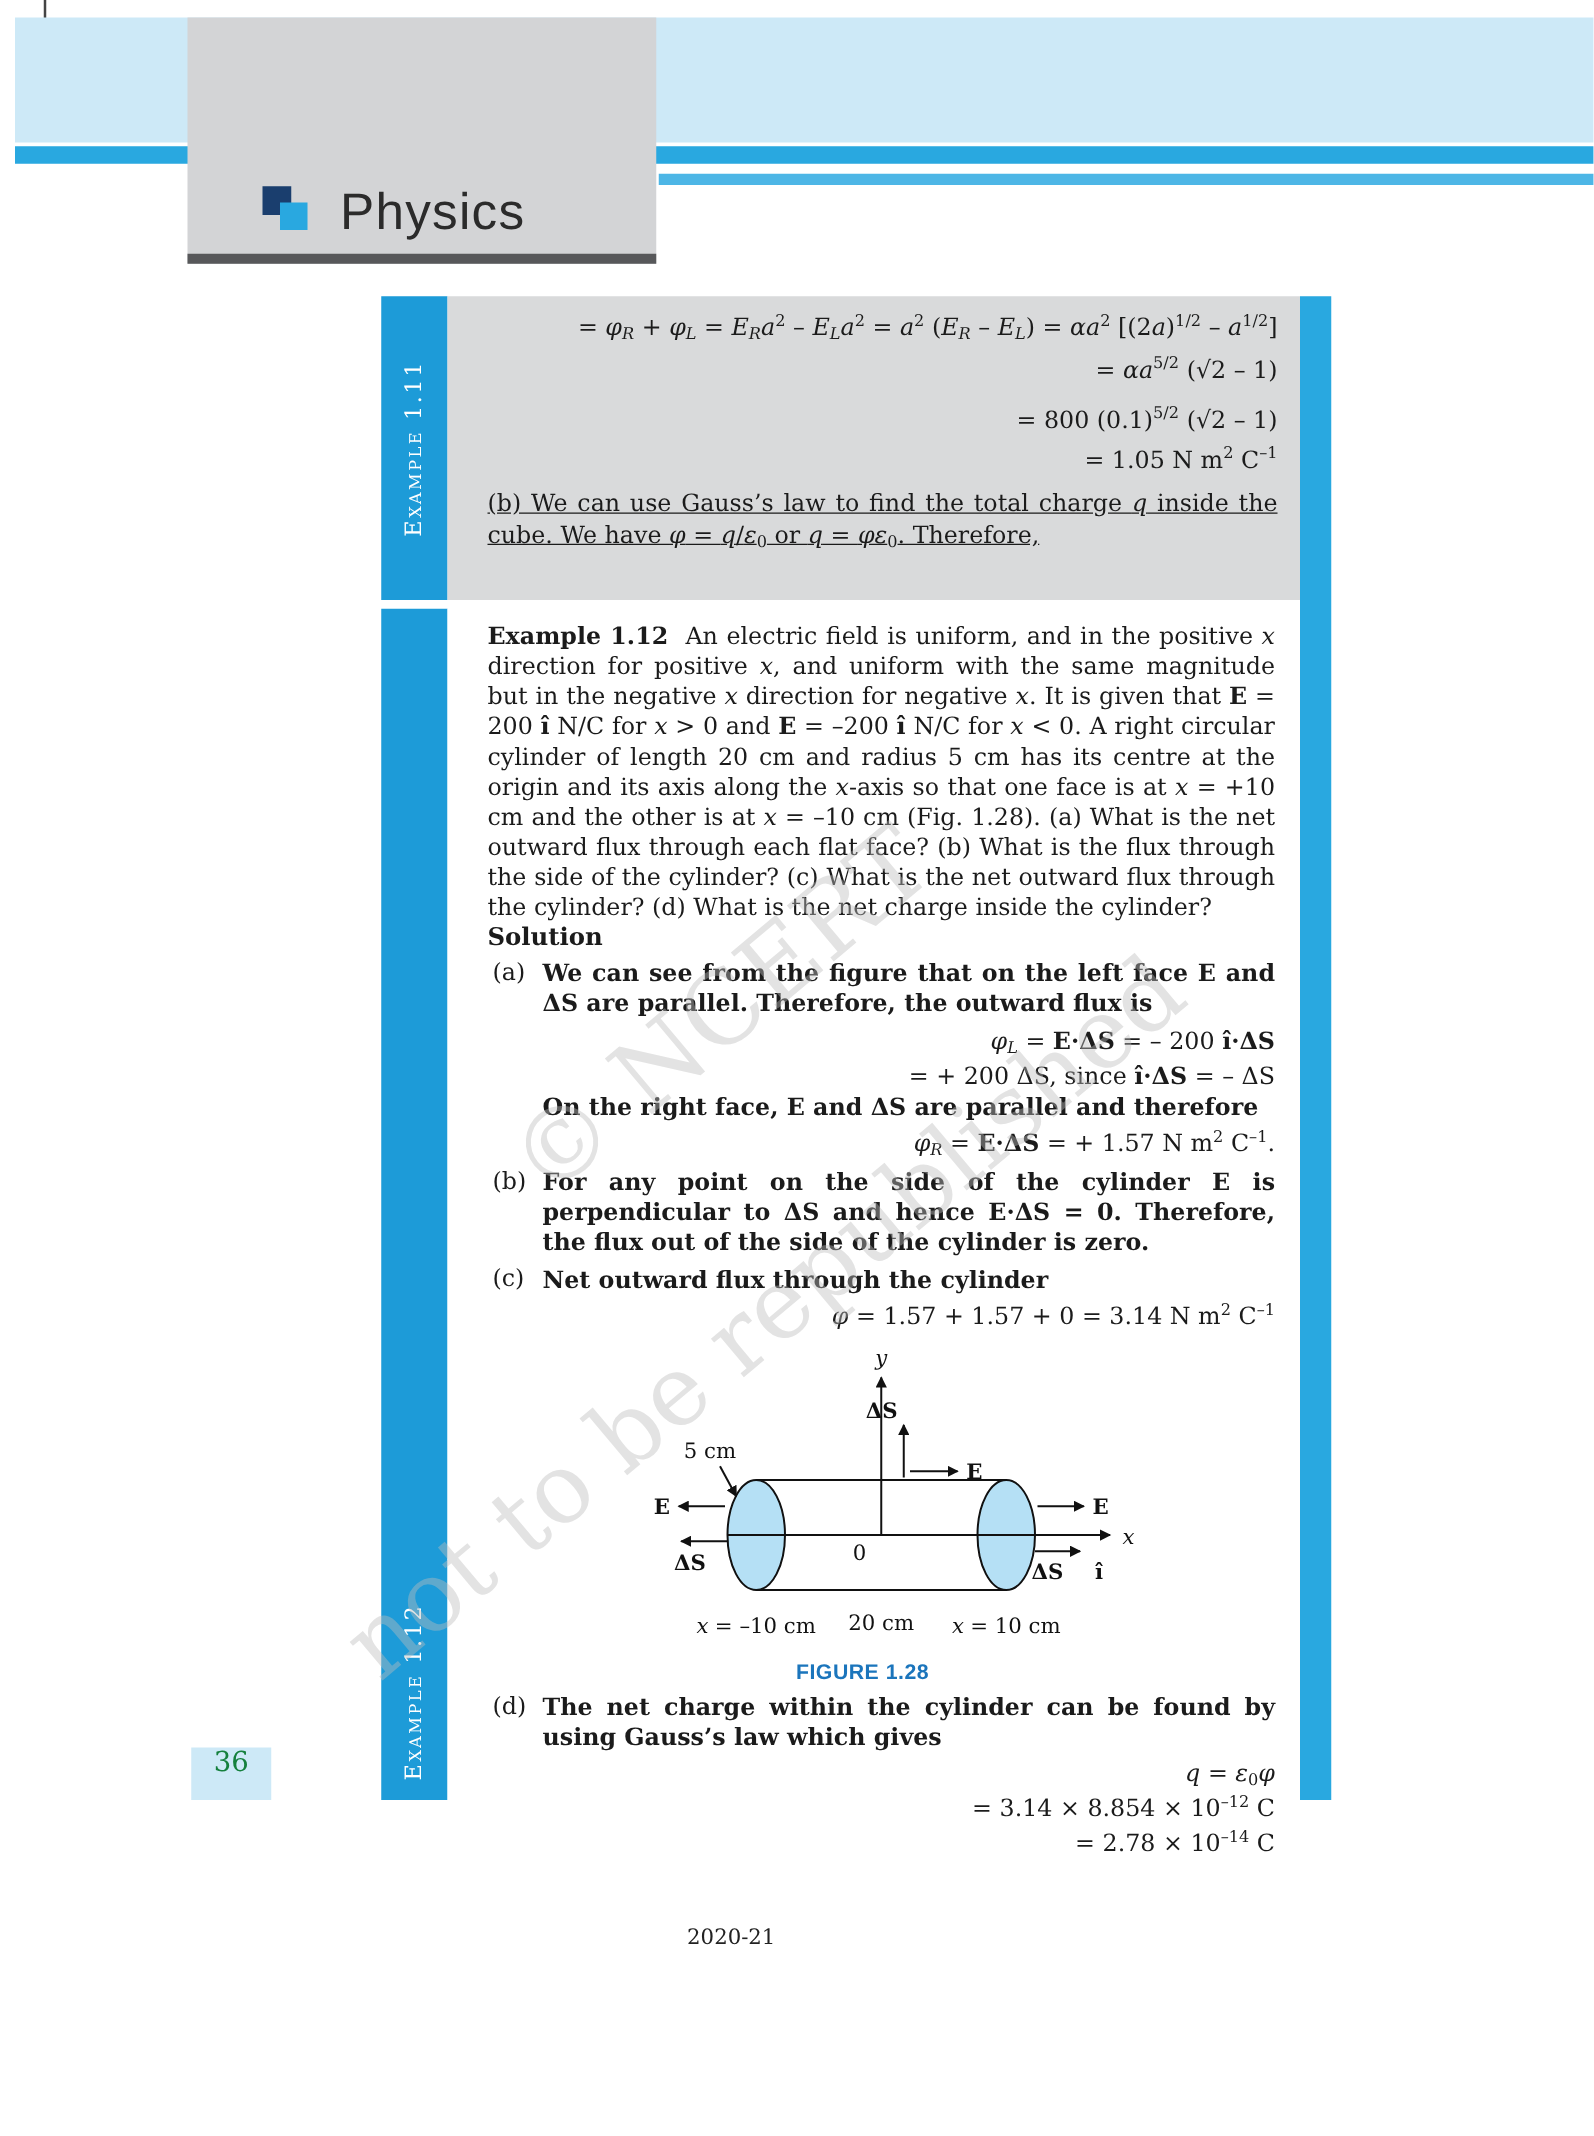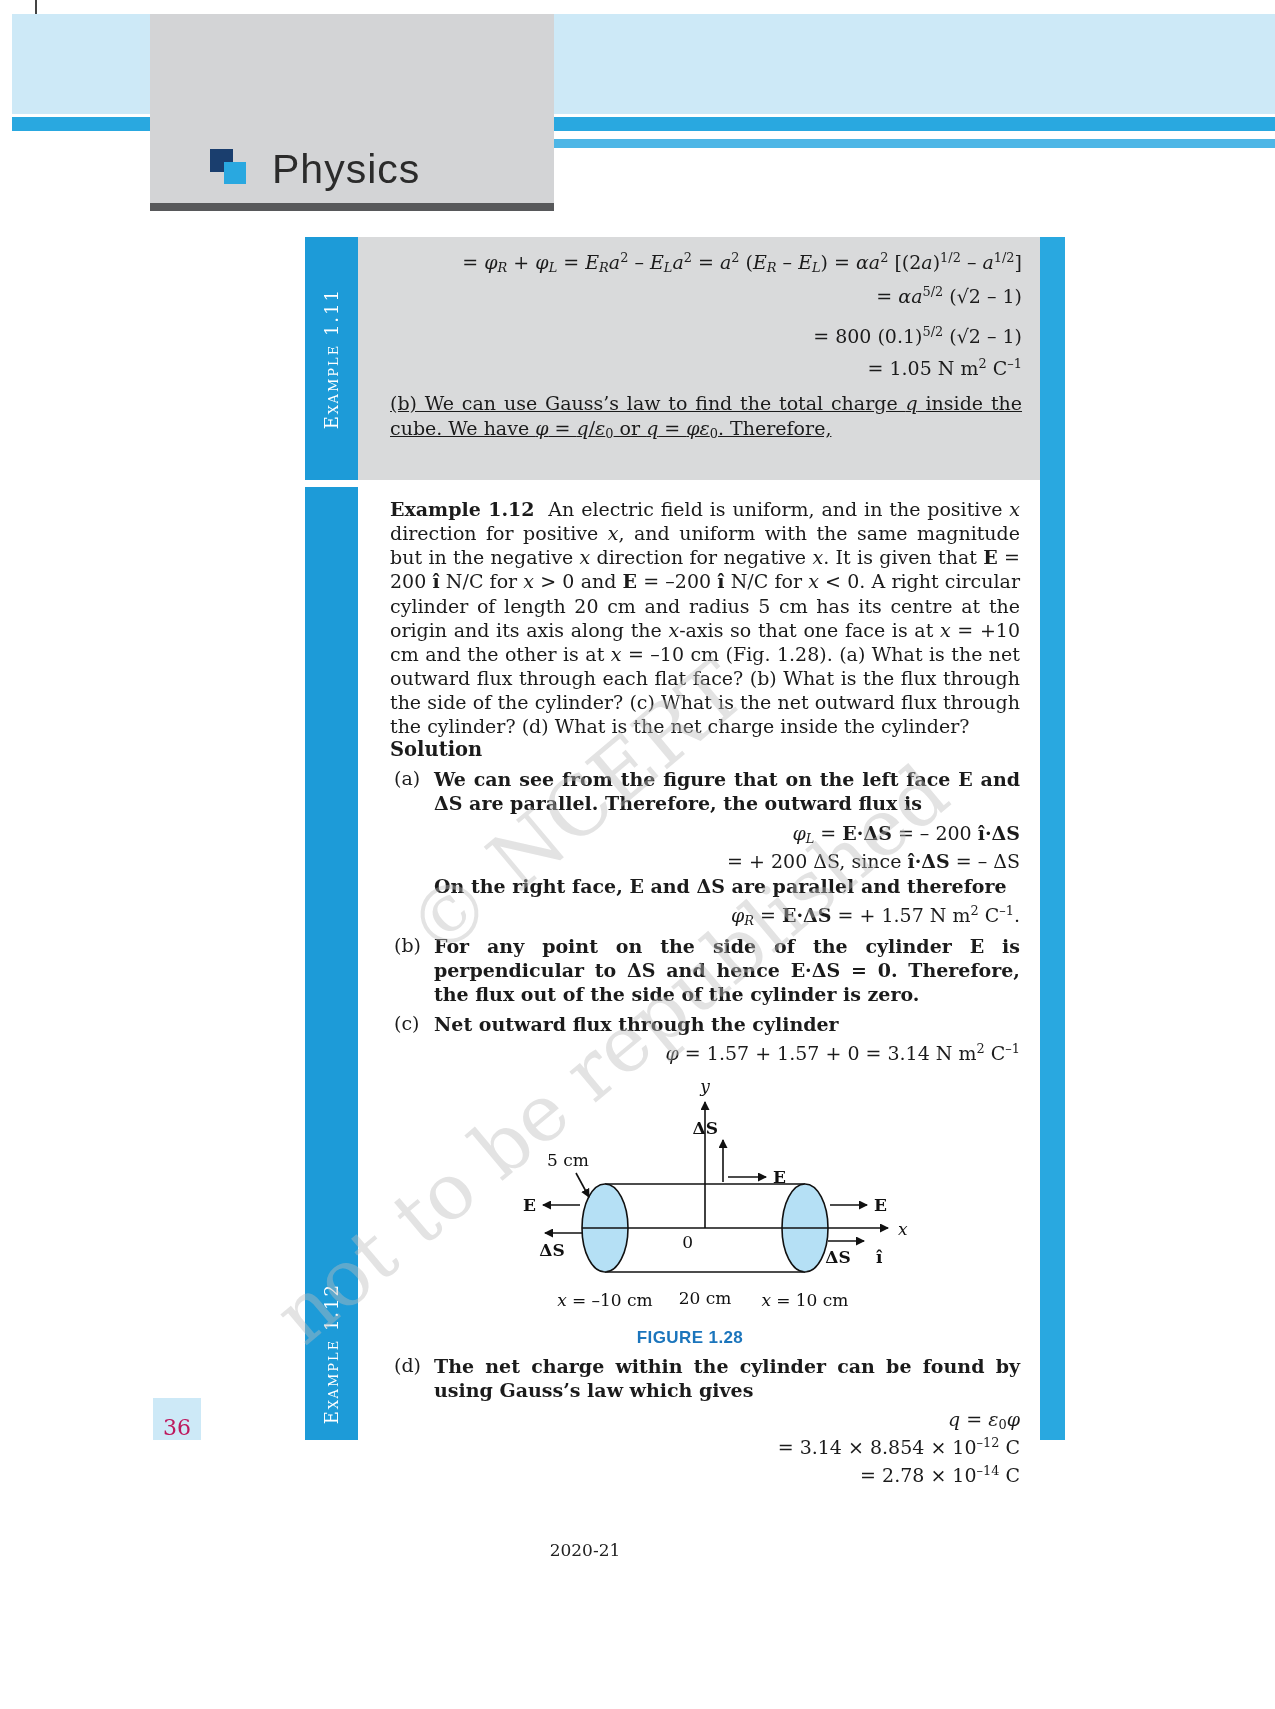--- a/index.html
+++ b/index.html
@@ -6,21 +6,21 @@
   .page{position:relative;width:1275px;height:1709px;background:#fff;overflow:hidden;
         font-family:"DejaVu Serif",serif;color:#1b1b1b;}
 
   
   .crop-tick{position:absolute;left:35px;top:0;width:2px;height:17px;background:#444;}
   .band{position:absolute;left:12px;top:14px;width:1263px;height:100px;background:#cde9f7;}
   .stripe{position:absolute;background:#29a8e0;}
   .s1{left:12px;top:117px;width:1263px;height:14px;}
   .s2{left:527px;top:139px;width:748px;height:9px;background:#4db6e6;}
   .gray-box{position:absolute;left:150px;top:14px;width:375px;height:189px;background:#d3d4d6;
-            border-bottom:8px solid #57585a;padding-left:29px;}
+            border-bottom:8px solid #57585a;}
   .title-row{position:absolute;left:60px;bottom:10px;display:flex;align-items:center;gap:20px;}
   .logo{position:relative;display:inline-block;width:42px;height:42px;}
   .sq{position:absolute;display:block;}
   .sq.back{left:0;top:0;width:23px;height:23px;background:#1a3e6e;}
   .sq.front{left:14px;top:13px;width:22px;height:22px;background:#29a8e0;}
   .physics-title{font-family:"Liberation Sans",sans-serif;font-size:41px;color:#2b2b2b;letter-spacing:1px;}
 
   .right-bar{position:absolute;left:1040px;top:237px;width:25px;height:1203px;background:#29a8e0;}
 
   
@@ -67,22 +67,22 @@
   .fig-caption{text-align:center;margin-top:6px;color:#1b75bc;font-weight:bold;
                font-family:"Liberation Sans",sans-serif;font-size:17px;letter-spacing:0.4px;}
 
   
   .wm{position:absolute;color:#bdbdbd;opacity:0.42;white-space:nowrap;pointer-events:none;
       transform-origin:0 0;transform:rotate(-40deg);z-index:30;}
   .wm1{left:390px;top:905px;font-size:80px;}
   .wm2{left:258px;top:1292px;font-size:78px;}
 
   
-  .pagenum-box{position:absolute;left:153px;top:1398px;width:48px;height:42px;background:#cde9f7;
-               display:flex;align-items:flex-end;justify-content:center;font-size:22px;color:#be185d;}
+  .pagenum-box{position:absolute;left:153px;top:1398px;width:64px;height:42px;background:#cde9f7;
+               display:flex;align-items:flex-start;justify-content:center;font-size:22px;color:#15803d;}
   .footer{position:absolute;left:0;top:1540px;width:1170px;text-align:center;font-size:17px;color:#222;}
 </style>
 </head>
 <body>
 
 <div class="page">
 
   <div class="crop-tick"></div>
   <div class="band"></div>
   <div class="stripe s1"></div>

